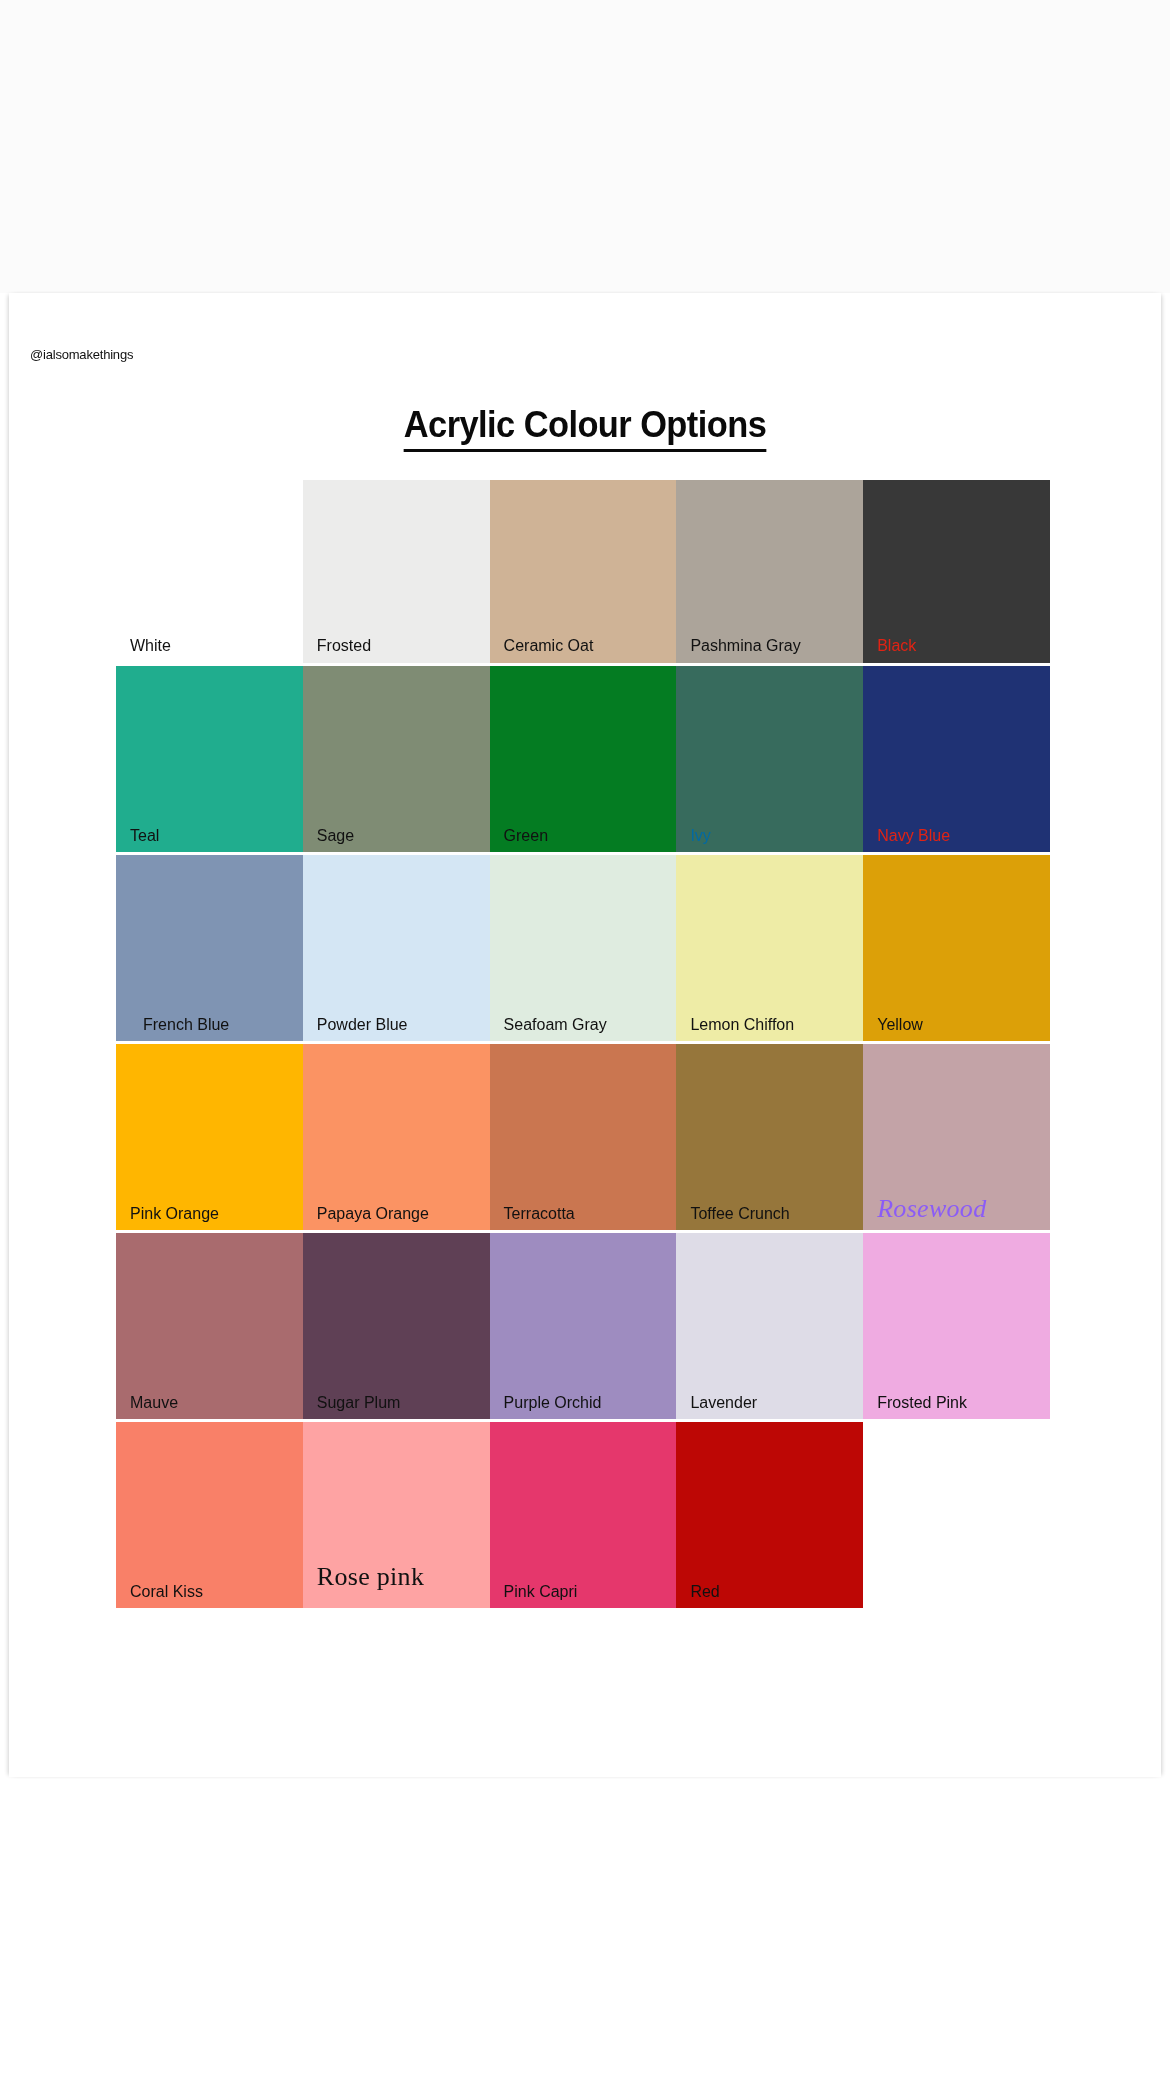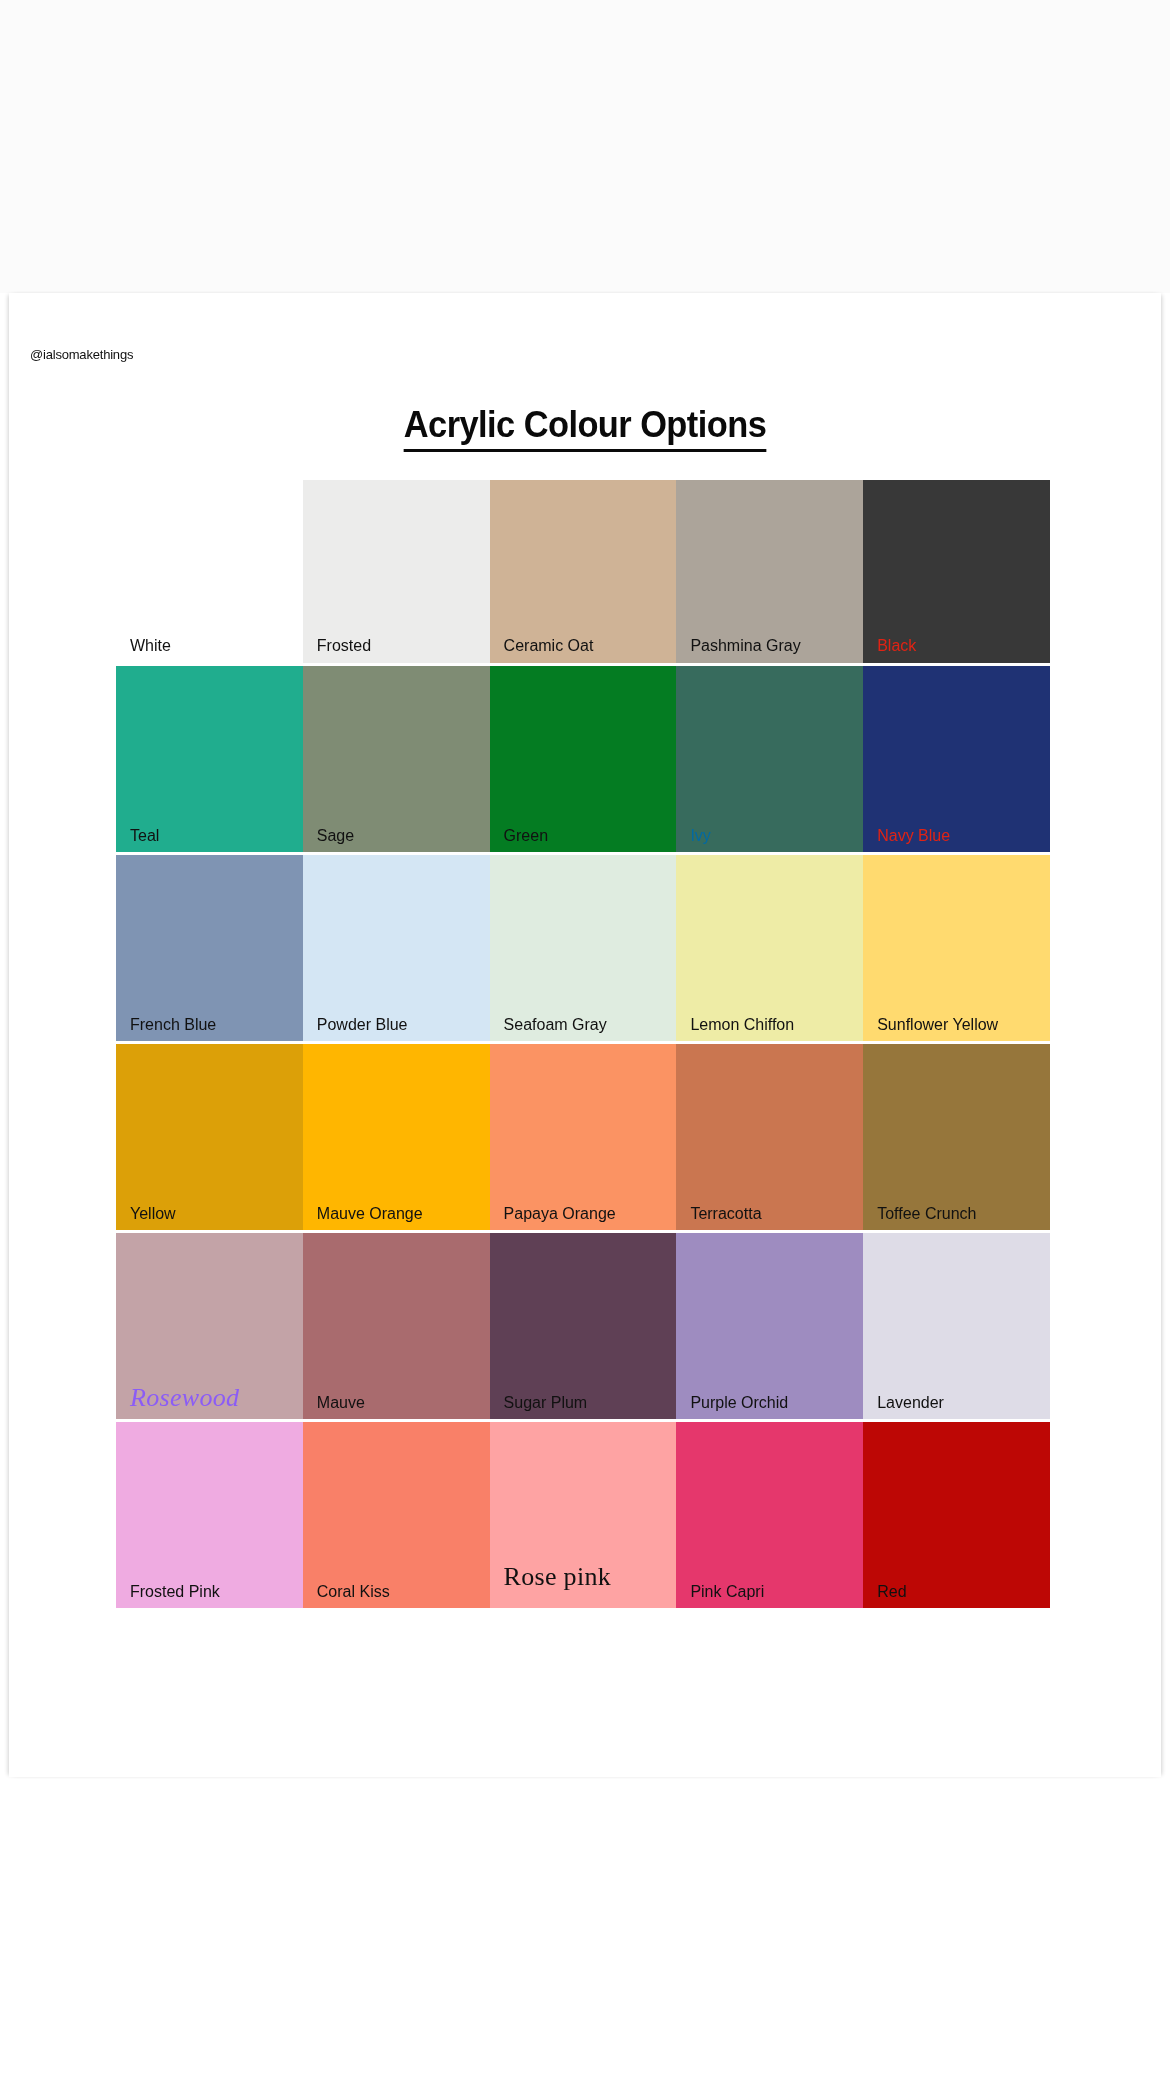--- a/index.html
+++ b/index.html
@@ -170,45 +170,41 @@
     <div class="swatch row-2">
       <div class="fill" style="background: rgb(55, 107, 93);"></div>
       <div class="label" style="color: #0369a1;">Ivy</div>
     </div>
     <div class="swatch row-2">
       <div class="fill" style="background: rgb(31, 50, 116);"></div>
       <div class="label red" style="color: rgb(224, 35, 20);">Navy Blue</div>
     </div>
     <div class="swatch row-3">
       <div class="fill" style="background: rgb(127, 148, 179);"></div>
-      <div class="label" style="color: rgb(17, 17, 17);">French Blue</div>
+      <div class="label" style="color: rgb(17, 17, 17); margin-left: 13px;">French Blue</div>
     </div>
     <div class="swatch row-3">
       <div class="fill" style="background: rgb(212, 230, 244);"></div>
       <div class="label" style="color: rgb(17, 17, 17);">Powder Blue</div>
     </div>
     <div class="swatch row-3">
       <div class="fill" style="background: rgb(223, 236, 224);"></div>
       <div class="label" style="color: rgb(17, 17, 17);">Seafoam Gray</div>
     </div>
     <div class="swatch row-3">
       <div class="fill" style="background: rgb(238, 236, 166);"></div>
       <div class="label" style="color: rgb(17, 17, 17);">Lemon Chiffon</div>
     </div>
-    <div class="swatch row-3">
-      <div class="fill" style="background: rgb(255, 218, 111);"></div>
-      <div class="label" style="color: rgb(17, 17, 17);">Sunflower Yellow</div>
-    </div>
     <div class="swatch row-4">
       <div class="fill" style="background: rgb(220, 160, 8);"></div>
       <div class="label" style="color: rgb(17, 17, 17);">Yellow</div>
     </div>
     <div class="swatch row-4">
       <div class="fill" style="background: rgb(255, 182, 0);"></div>
-      <div class="label" style="color: rgb(17, 17, 17);">Mauve Orange</div>
+      <div class="label" style="color: rgb(17, 17, 17);">Pink Orange</div>
     </div>
     <div class="swatch row-4">
       <div class="fill" style="background: rgb(251, 147, 99);"></div>
       <div class="label" style="color: rgb(17, 17, 17);">Papaya Orange</div>
     </div>
     <div class="swatch row-4">
       <div class="fill" style="background: rgb(202, 118, 80);"></div>
       <div class="label" style="color: rgb(17, 17, 17);">Terracotta</div>
     </div>
     <div class="swatch row-4">

